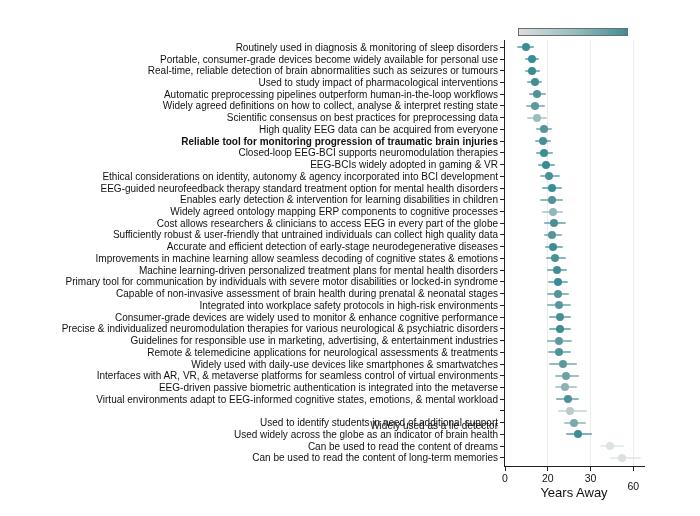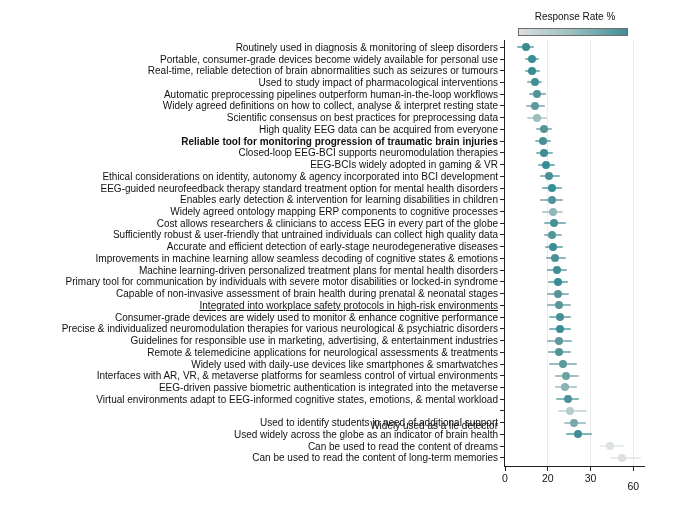--- a/index.html
+++ b/index.html
@@ -69,21 +69,20 @@
     text-align: center;
     font-size: 13px;
     color: #111;
     white-space: nowrap;
   }
 </style>
 </head>
 <body>
 
 <div class="fig">
-  <div class="legend-title">Response Rate %</div>
   <div class="legend-bar" id="legend-bar" style="background: linear-gradient(to right, rgb(217, 222, 221), rgb(154, 190, 192), rgb(62, 142, 150));"></div>
   <div id="plot">
       <div class="gridline" style="left: 547.28px; top: 40px; height: 425.5px;"></div>
       <div class="gridline" style="left: 590.06px; top: 40px; height: 425.5px;"></div>
       <div class="gridline" style="left: 632.84px; top: 40px; height: 425.5px;"></div>
       <div class="axis-y" style="left: 503.5px; top: 40px; height: 425.5px;"></div>
       <div class="axis-x" style="left: 503.5px; top: 465.5px; width: 141px;"></div>
       <div class="xtick" style="left: 504.5px; top: 466.5px;"></div>
       <div class="xtick-label" style="left: 490px; top: 472px;">0</div>
       <div class="xtick" style="left: 547.28px; top: 466.5px;"></div>
@@ -173,21 +172,21 @@
       <div class="err-bar" style="left: 546.711px; top: 269.17px; width: 20.3205px; background: rgb(66, 142, 148);"></div>
       <div class="dot" style="left: 552.764px; top: 266.17px; background: rgb(66, 142, 148);"></div>
       <div class="row-label" style="top: 276.4px;">Primary tool for communication by individuals with severe motor disabilities or locked-in syndrome</div>
       <div class="ytick" style="left: 499.5px; top: 281.4px;"></div>
       <div class="err-bar" style="left: 547.78px; top: 280.9px; width: 20.3205px; background: rgb(53, 141, 149);"></div>
       <div class="dot" style="left: 553.619px; top: 277.9px; background: rgb(53, 141, 149);"></div>
       <div class="row-label" style="top: 288.13px;">Capable of non-invasive assessment of brain health during prenatal &amp; neonatal stages</div>
       <div class="ytick" style="left: 499.5px; top: 293.13px;"></div>
       <div class="err-bar" style="left: 546.711px; top: 292.63px; width: 22.4595px; background: rgb(86, 148, 153);"></div>
       <div class="dot" style="left: 553.619px; top: 289.63px; background: rgb(86, 148, 153);"></div>
-      <div class="row-label" style="top: 299.86px; text-decoration: underline;">Integrated into workplace safety protocols in high-risk environments</div>
+      <div class="row-label" style="top: 299.86px;">Integrated into workplace safety protocols in high-risk environments</div>
       <div class="ytick" style="left: 499.5px; top: 304.86px;"></div>
       <div class="err-bar" style="left: 546.711px; top: 304.36px; width: 24.5985px; background: rgb(90, 150, 155);"></div>
       <div class="dot" style="left: 554.903px; top: 301.36px; background: rgb(90, 150, 155);"></div>
       <div class="row-label" style="top: 311.59px;">Consumer-grade devices are widely used to monitor &amp; enhance cognitive performance</div>
       <div class="ytick" style="left: 499.5px; top: 316.59px;"></div>
       <div class="err-bar" style="left: 548.85px; top: 316.09px; width: 22.4595px; background: rgb(72, 144, 149);"></div>
       <div class="dot" style="left: 555.972px; top: 313.09px; background: rgb(72, 144, 149);"></div>
       <div class="row-label" style="top: 323.32px;">Precise &amp; individualized neuromodulation therapies for various neurological &amp; psychiatric disorders</div>
       <div class="ytick" style="left: 499.5px; top: 328.32px;"></div>
       <div class="err-bar" style="left: 548.85px; top: 327.82px; width: 22.4595px; background: rgb(60, 141, 148);"></div>
@@ -230,13 +229,14 @@
       <div class="dot" style="left: 573.726px; top: 430.39px; background: rgb(60, 141, 148);"></div>
       <div class="row-label" style="top: 440.62px;">Can be used to read the content of dreams</div>
       <div class="ytick" style="left: 499.5px; top: 445.62px;"></div>
       <div class="err-bar" style="left: 600.186px; top: 445.12px; width: 23.529px; background: rgb(221, 227, 225);"></div>
       <div class="dot" style="left: 605.811px; top: 442.12px; background: rgb(221, 227, 225);"></div>
       <div class="row-label" style="top: 452.35px;">Can be used to read the content of long-term memories</div>
       <div class="ytick" style="left: 499.5px; top: 457.35px;"></div>
       <div class="err-bar" style="left: 609.811px; top: 456.85px; width: 31.0155px; background: rgb(219, 225, 224);"></div>
       <div class="dot" style="left: 617.576px; top: 453.85px; background: rgb(219, 225, 224);"></div>
     </div>
+  <div class="xlabel">Years Away</div>
 </div>
 
 </body></html>

